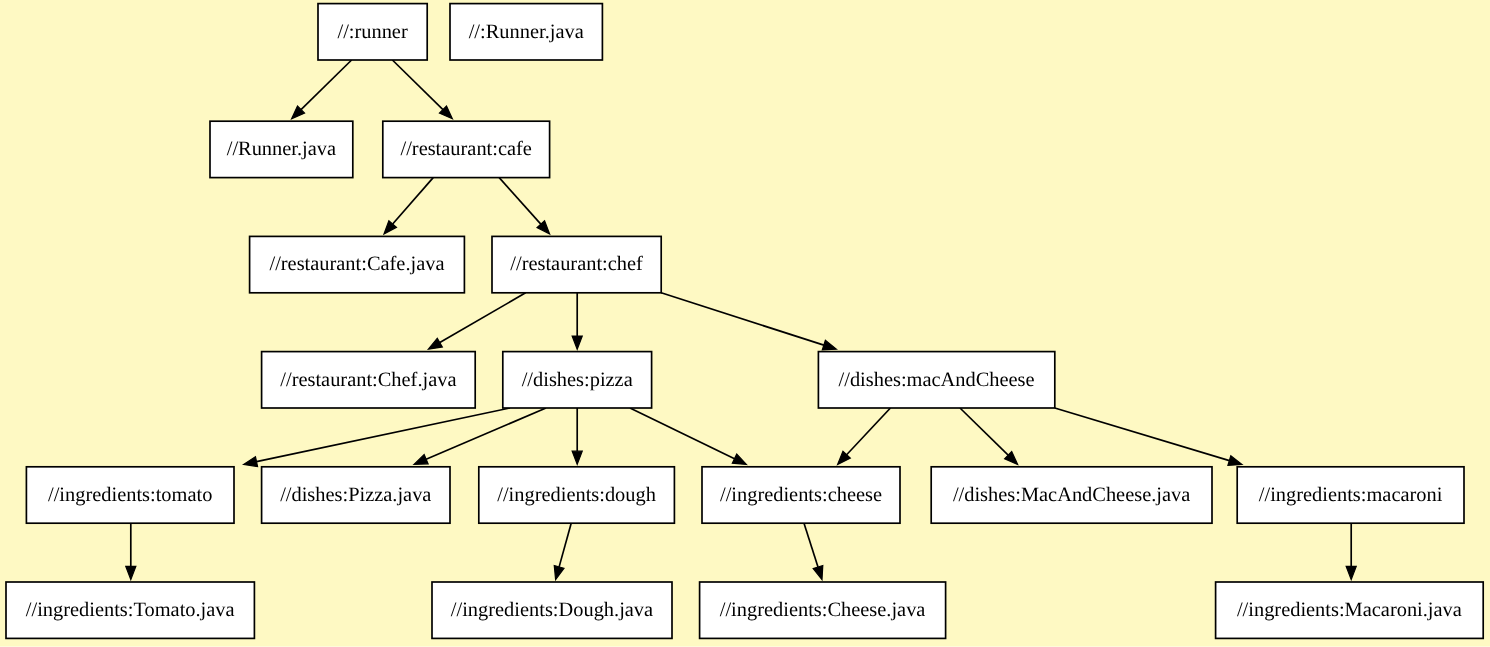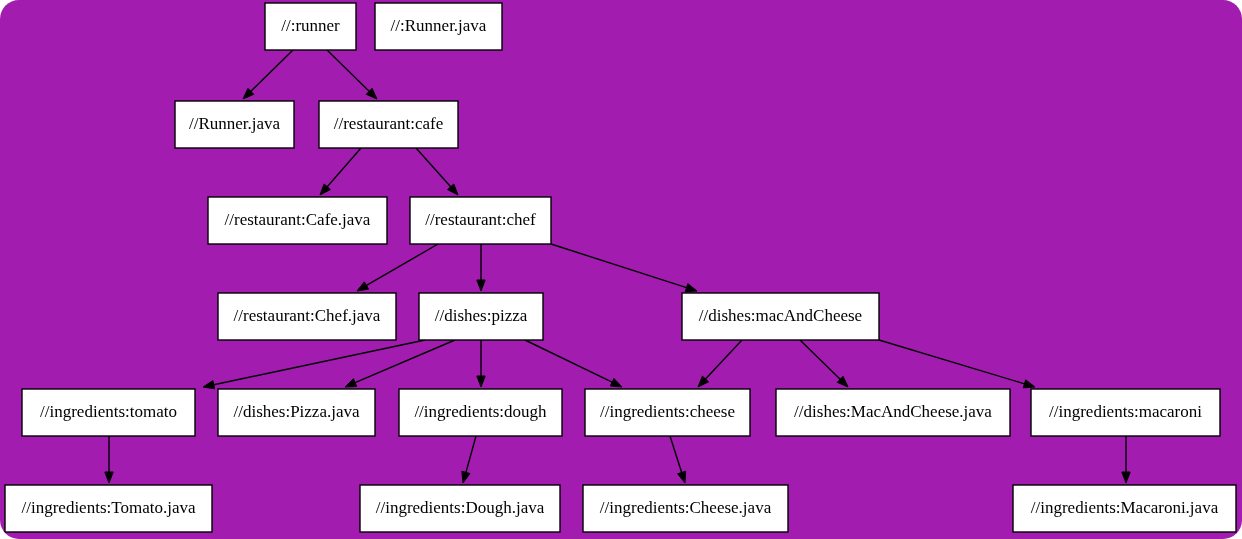--- a/index.html
+++ b/index.html
@@ -4,24 +4,23 @@
 <style>
   html, body {
     margin: 0;
     padding: 0;
     background: #ffffff;
   }
   #graph-root {
     position: relative;
     width: 1242px;
     height: 539px;
-    background: #a21caf;
+    background: #fef9c3;
     font-family: "Liberation Serif", serif;
     overflow: hidden;
-    border-radius: 19px;
   }
   svg#graph-canvas {
     position: absolute;
     top: 0;
     left: 0;
     width: 1242px;
     height: 539px;
   }
   .node-box {
     fill: #ffffff;

